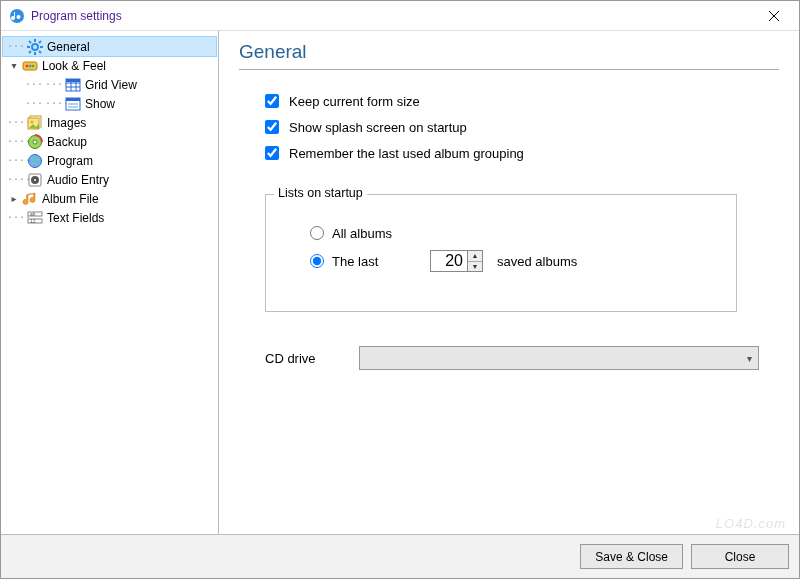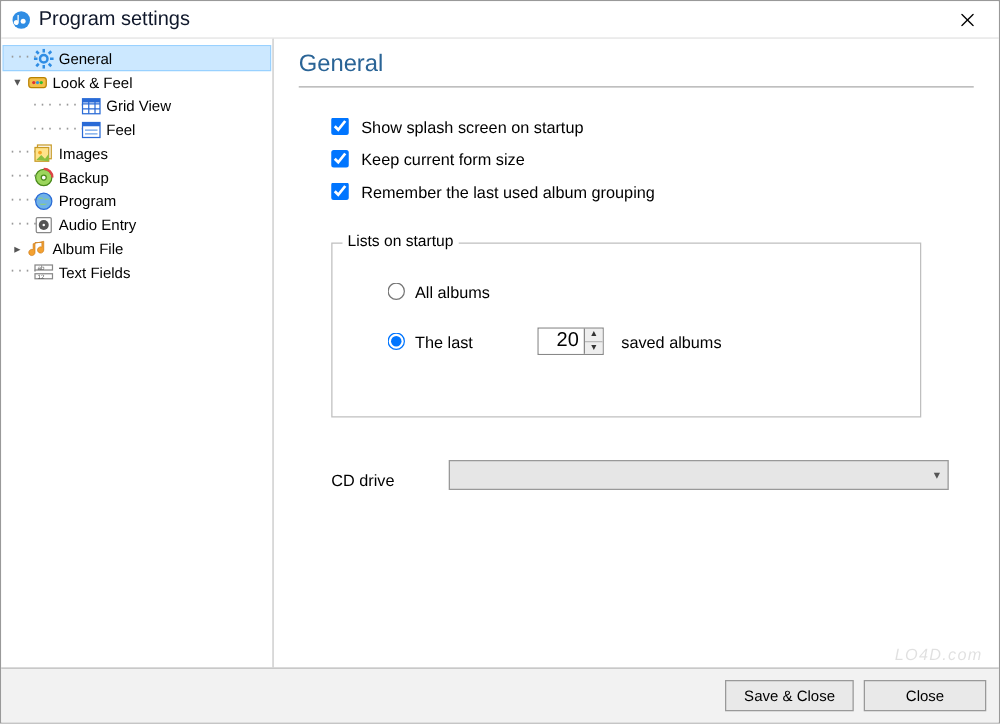--- a/index.html
+++ b/index.html
@@ -27,22 +27,22 @@
     background: #fff;
     border-bottom: 1px solid #ddd;
   }
   .titlebar .title-icon {
     width: 16px; height: 16px;
     margin-right: 6px;
     display: inline-flex;
     align-items: center; justify-content: center;
   }
   .titlebar .title {
-    font-size: 16px;
-    color: #0f172a;
+    font-size: 12px;
+    color: #4c1d95;
   }
   .titlebar .spacer { flex: 1; }
   .titlebar .close-btn {
     width: 42px; height: 28px;
     display: flex; align-items: center; justify-content: center;
     cursor: default;
   }
 
   .client {
     flex: 1;
@@ -147,21 +147,20 @@
     background: #fff;
     padding: 0 4px;
     font-size: 12.5px;
     color: #000;
   }
   .radio-row {
     display: flex;
     align-items: center;
     font-size: 13px;
     height: 28px;
-    margin-bottom: 12px;
     padding-left: 22px;
   }
   .radio-row input[type=radio] {
     width: 14px; height: 14px; margin: 0 8px 0 0;
   }
   .radio-row .rlabel { min-width: 86px; }
   .spin {
     display: inline-flex;
     border: 1px solid #888;
     height: 22px;
@@ -187,21 +186,21 @@
     font-size: 7px;
     color: #333;
     border-bottom: 1px solid #aaa;
     cursor: default;
   }
   .spin .btns div:last-child { border-bottom: none; }
 
   .dropdown-row {
     margin-top: 34px;
     display: flex;
-    align-items: flex-end;
+    align-items: center;
   }
   .dropdown-row .dlabel {
     width: 94px;
     font-size: 13px;
   }
   .dd {
     flex: 0 0 400px;
     height: 24px;
     border: 1px solid #999;
     background: #e6e6e6;
@@ -326,21 +325,21 @@
               <span class="dots">···</span>
               <span class="dots">····</span>
               <span class="node-icon">
                 <svg width="16" height="16" viewBox="0 0 16 16">
                   <rect x="1" y="2" width="14" height="12" fill="#fff" stroke="#2a6bd6"></rect>
                   <rect x="1" y="2" width="14" height="3" fill="#2a6bd6"></rect>
                   <line x1="3" y1="8" x2="13" y2="8" stroke="#6aa0e8"></line>
                   <line x1="3" y1="11" x2="13" y2="11" stroke="#6aa0e8"></line>
                 </svg>
               </span>
-              <span class="tree-label">Feel</span>
+              <span class="tree-label">Show</span>
             </div>
             <div class="tree-row">
               <span class="dots">····</span>
               <span class="node-icon">
                 <svg width="16" height="16" viewBox="0 0 16 16">
                   <rect x="3" y="1" width="11" height="11" fill="#fff" stroke="#c89b28"></rect>
                   <rect x="1" y="3" width="11" height="11" fill="#ffe38a" stroke="#c89b28"></rect>
                   <circle cx="5" cy="7" r="1.5" fill="#f6a623"></circle>
                   <path d="M2 13 L6 9 L9 12 L12 8 L12 14 Z" fill="#8bbf3f"></path>
                 </svg>
@@ -404,41 +403,41 @@
           </div>
       </div>
 
       <div class="content">
         <div class="panel-title">General</div>
         <hr class="hr">
 
         <div class="form-area">
 
           <div class="chk-row">
+            <input type="checkbox" id="c2" checked="" style="">
+            <label for="c2">Keep current form size</label>
+          </div>
+          <div class="chk-row">
             <input type="checkbox" id="c1" checked="" style="">
             <label for="c1">Show splash screen on startup</label>
-          </div>
-          <div class="chk-row">
-            <input type="checkbox" id="c2" checked="" style="">
-            <label for="c2">Keep current form size</label>
           </div>
           <div class="chk-row">
             <input type="checkbox" id="c3" checked="" style="">
             <label for="c3">Remember the last used album grouping</label>
           </div>
 
           <div class="groupbox">
             <span class="groupbox-title">Lists on startup</span>
 
             <div class="radio-row">
               <input type="radio" name="ls" id="r1" style="">
               <span class="rlabel">All albums</span>
             </div>
 
-            <div class="radio-row" style="margin-bottom:18px">
+            <div class="radio-row" style="margin-bottom:8px">
               <input type="radio" name="ls" id="r2" checked="" style="">
               <span class="rlabel">The last</span>
               <span class="spin">
                 <input type="text" value="20" style="">
                 <span class="btns">
                   <div>▲</div>
                   <div>▼</div>
                 </span>
               </span>
               <span>saved albums</span>

